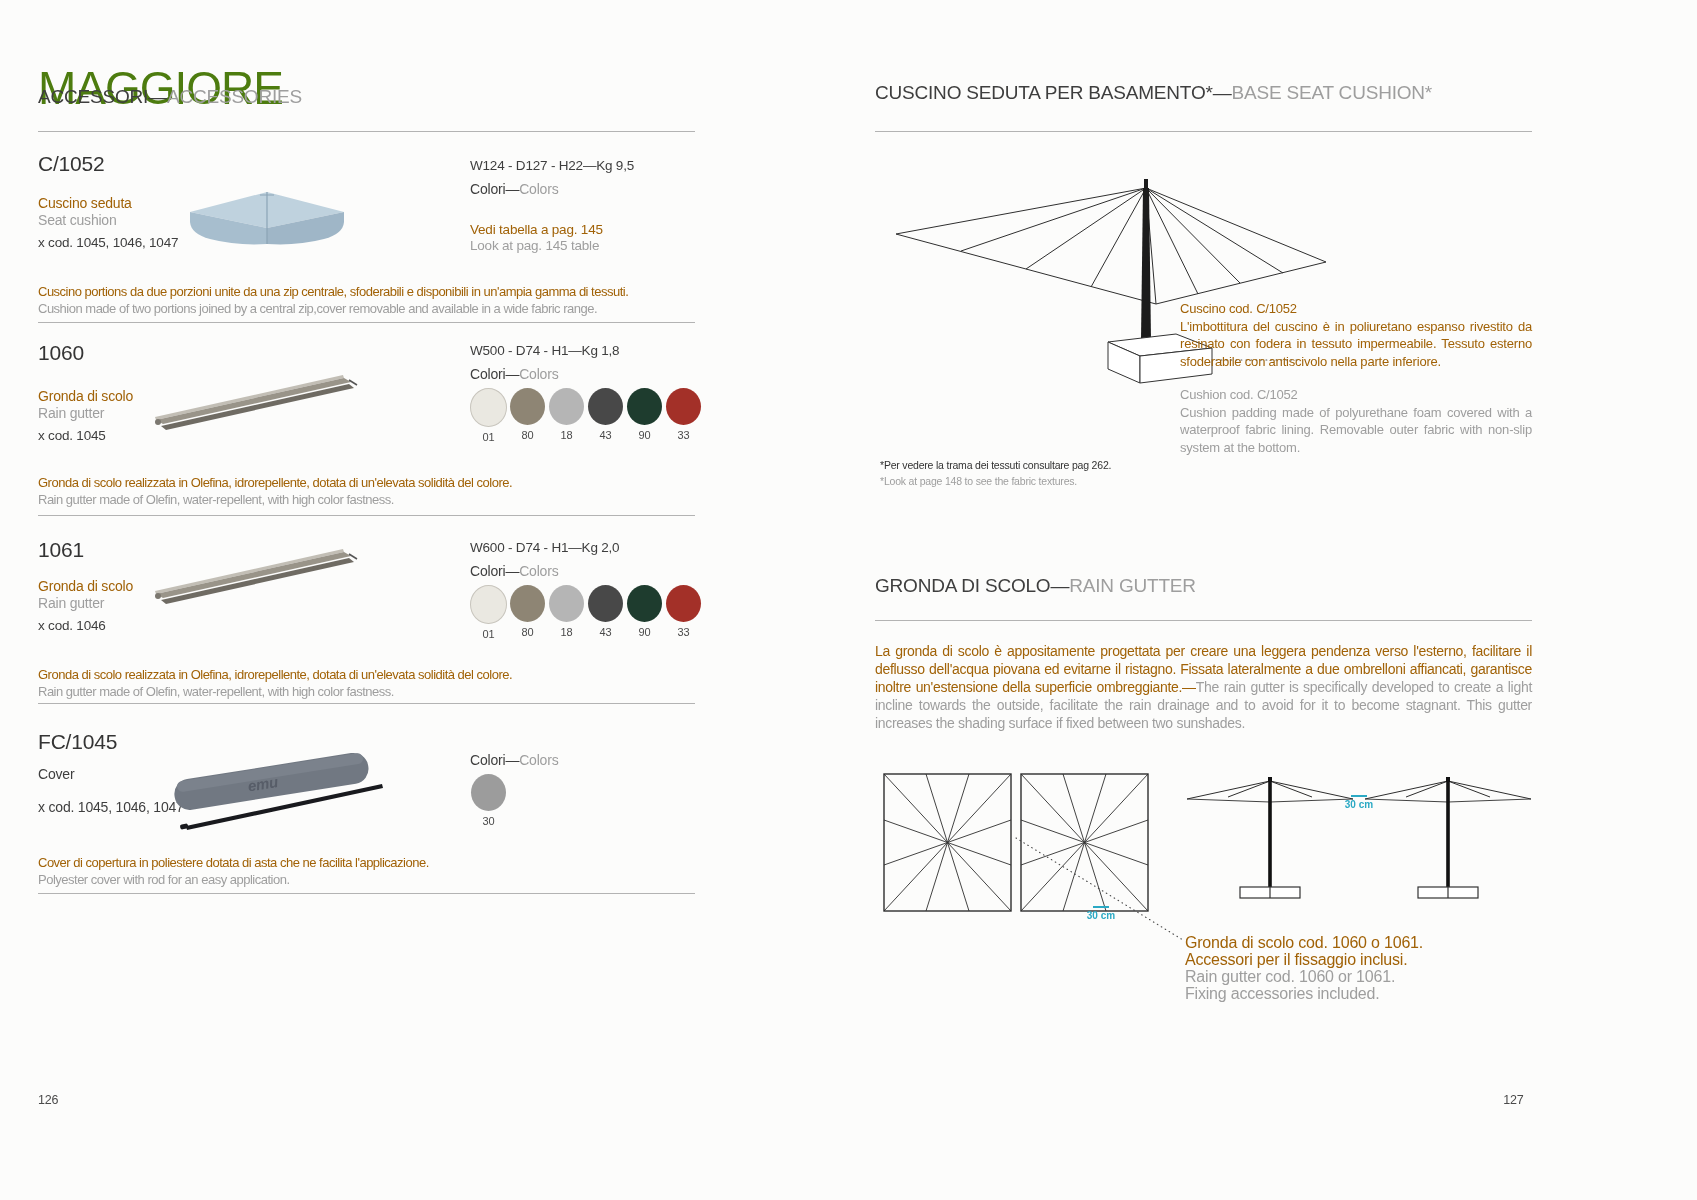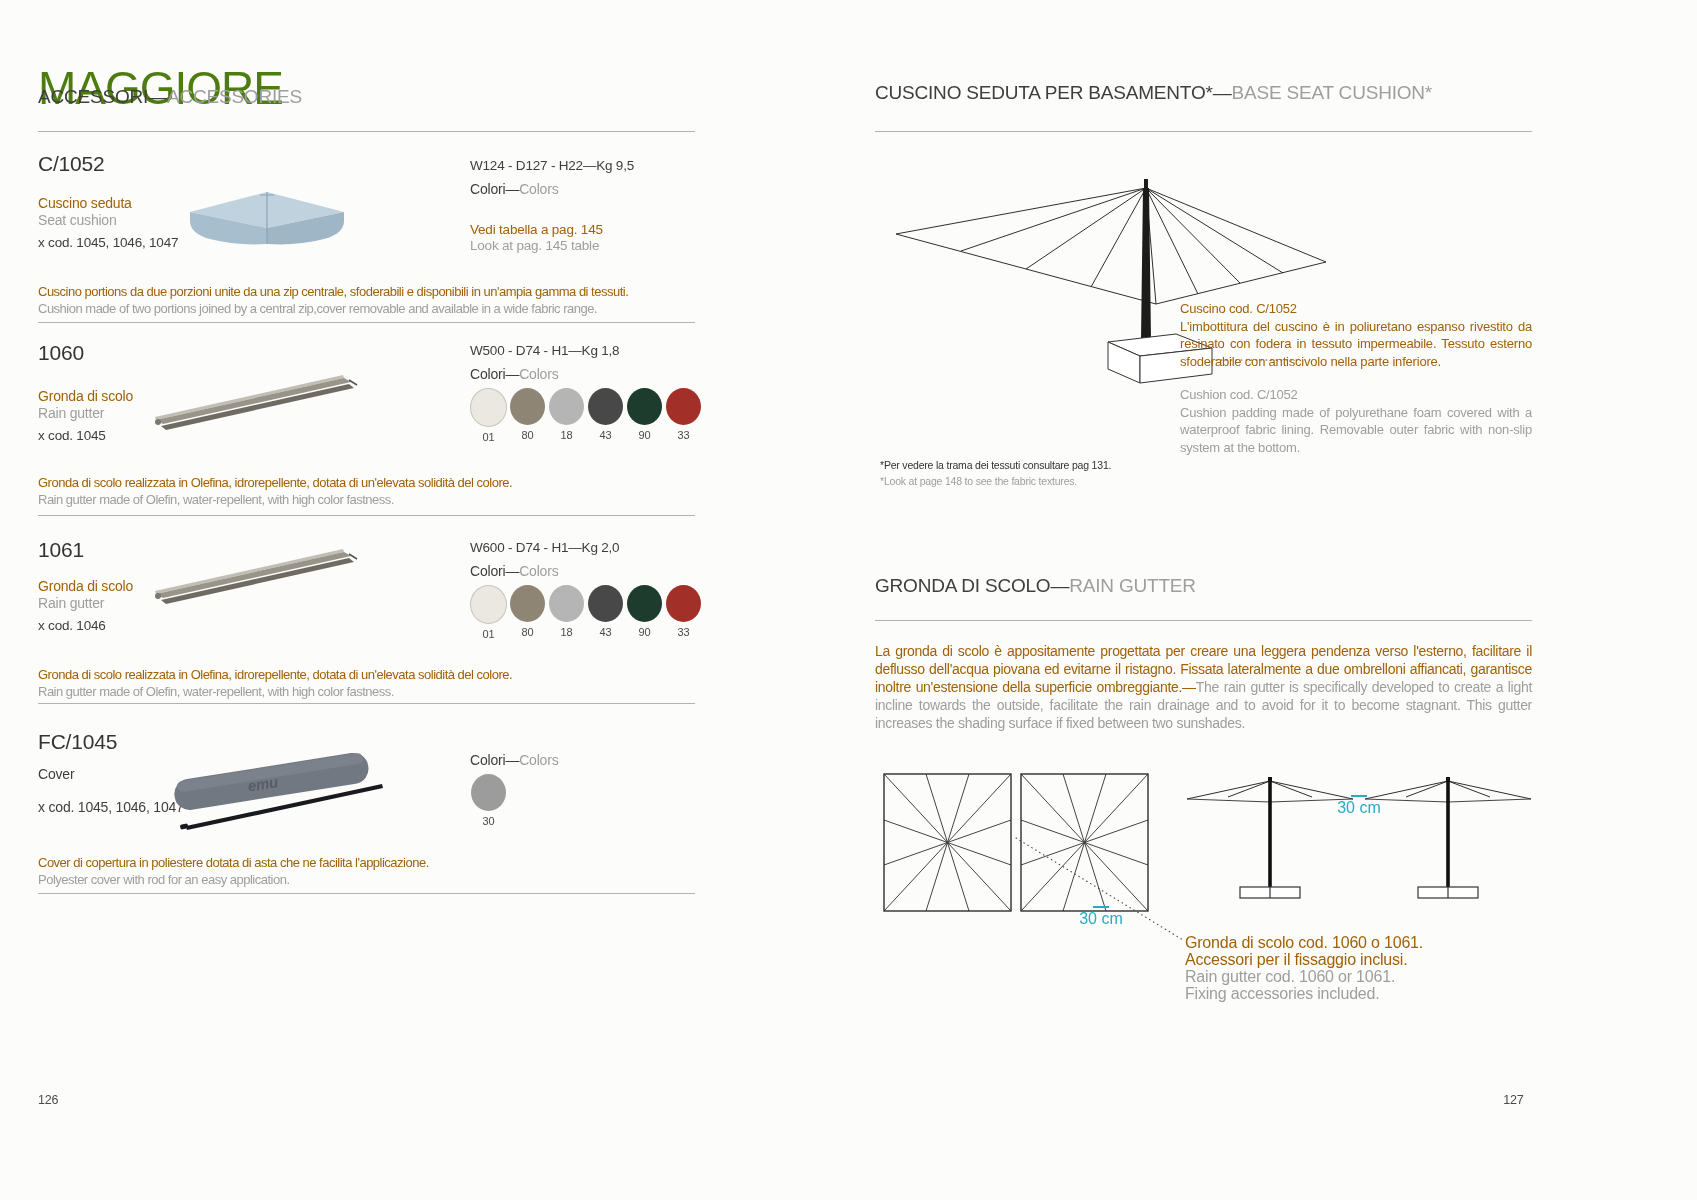--- a/index.html
+++ b/index.html
@@ -25,21 +25,21 @@
   .swatch-row{display:flex;gap:2px;margin-top:6px}
   .swatch{width:37px;text-align:center}
   .swatch-circle{width:35px;height:37px;border-radius:50%;margin:0 auto}
   .swatch-label{font-size:11px;color:#4a4a4a;margin-top:2px;letter-spacing:0}
   .note-block{width:352px;font-size:13px;line-height:17.5px}
   .note-block .just{text-align:justify}
   .footnote{font-size:10.5px;line-height:15.5px;letter-spacing:-0.2px}
   .footnote .l1{color:#333}
   .para{width:657px;font-size:14px;line-height:18px;text-align:justify;letter-spacing:-0.3px}
   .caption{font-size:16px;line-height:17.1px}
-  .gap-label{color:#2ba9c4;font-size:16px;font-weight:normal;text-align:center;letter-spacing:0}
+  .gap-label{color:#2ba9c4;font-size:10px;font-weight:bold;text-align:center;letter-spacing:0}
   .gap-label .tick{display:block;width:16px;border-top:2px solid #2ba9c4;margin:0 auto 2px}
   .pagenum{font-size:12.5px;color:#4a4a4a}
   svg{display:block}
 </style>
 </head>
 <body>
 
 <h1 class="abs page-title" style="left:38px;top:30px">MAGGIORE</h1>
 <div class="abs section-head" style="left:38px;top:86px">
   <span>ACCESSORI</span><span>—</span><span class="en">ACCESSORIES</span>
@@ -254,21 +254,21 @@
 
 <div class="abs note-block" style="left:1180px;top:300px">
   <div class="it">Cuscino cod. C/1052</div>
   <div class="it just">L'imbottitura del cuscino è in poliuretano espanso rivestito da resinato con fodera in tessuto impermeabile. Tessuto esterno sfoderabile con antiscivolo nella parte inferiore.</div>
   <div style="height:16px"></div>
   <div class="en">Cushion cod. C/1052</div>
   <div class="en just">Cushion padding made of polyurethane foam covered with a waterproof fabric lining. Removable outer fabric with non-slip system at the bottom.</div>
 </div>
 
 <div class="abs footnote" style="left:880px;top:458px">
-  <div class="l1">*Per vedere la trama dei tessuti consultare pag 131.</div>
+  <div class="l1">*Per vedere la trama dei tessuti consultare pag 262.</div>
   <div class="en">*Look at page 148 to see the fabric textures.</div>
 </div>
 
 <div class="abs section-head" style="left:875px;top:575px">
   <span>GRONDA DI SCOLO</span><span>—</span><span class="en">RAIN GUTTER</span>
 </div>
 <div class="rule" style="left:875px;top:620px;width:657px"></div>
 
 <div class="abs para" style="left:875px;top:642px">
   <span class="it">La gronda di scolo è appositamente progettata per creare una leggera pendenza verso l'esterno, facilitare il deflusso dell'acqua piovana ed evitarne il ristagno. Fissata lateralmente a due ombrelloni affiancati, garantisce inoltre un'estensione della superficie ombreggiante.</span><span class="it">—</span><span class="en">The rain gutter is specifically developed to create a light incline towards the outside, facilitate the rain drainage and to avoid for it to become stagnant. This gutter increases the shading surface if fixed between two sunshades.</span>

